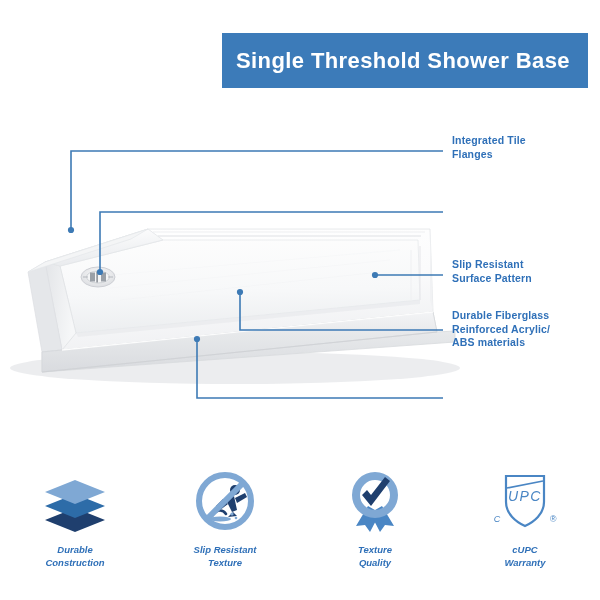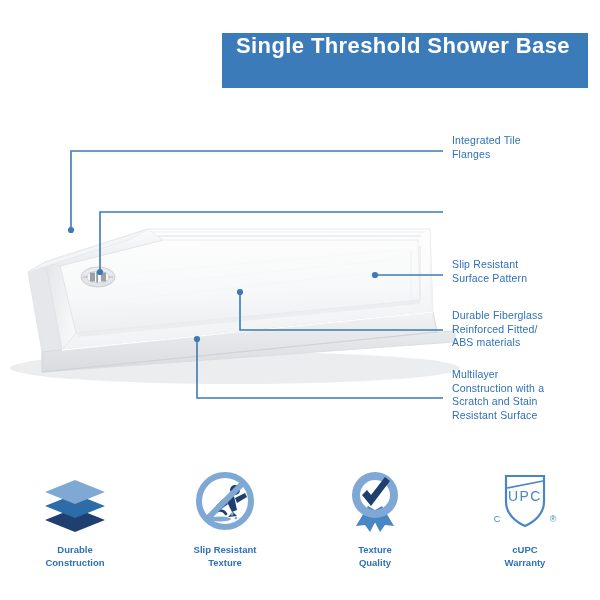--- a/index.html
+++ b/index.html
@@ -9,54 +9,55 @@
     font-family:"Liberation Sans", sans-serif;
     overflow:hidden;
     position:relative;
   }
   #stage{position:relative;width:600px;height:600px;overflow:hidden;background:#fff;}
 
   
   #title-banner{
     position:absolute;left:222px;top:33px;width:366px;height:55px;
     background:#3c7bb9;
-    display:flex;align-items:flex-start;
+    display:flex;align-items:center;
   }
   #title-text{
     color:#ffffff;
     font-size:22px;
     font-weight:bold;
     letter-spacing:0.4px;
     padding-left:14px;
     white-space:nowrap;
   }
 
   
   .callout-label{
     position:absolute;
     color:#2f70b8;
     font-size:10.5px;
-    font-weight:normal;
+    font-weight:bold;
     line-height:13.5px;
     letter-spacing:0.15px;
     white-space:pre-line;
   }
 
   
   #artwork{position:absolute;left:0;top:0;width:600px;height:600px;}
 
   
   #features{
     position:absolute;left:0;top:462px;width:600px;height:138px;
     display:flex;
   }
   .feature{
     flex:1 1 0;
     display:flex;flex-direction:column;align-items:center;justify-content:flex-start;
     padding-top:6px;
+    font-style:italic;
   }
   .feature-icon{width:70px;height:66px;display:block;}
   .feature-label{
     margin-top:10px;
     text-align:center;
     color:#2f70b8;
     font-size:9.5px;
     font-weight:bold;
     line-height:12.5px;
     white-space:pre-line;
@@ -173,27 +174,23 @@
   </svg>
 
   <div class="callout-label" style="left:452px;top:134px;">Integrated Tile
 Flanges</div>
 
 
   <div class="callout-label" style="left:452px;top:258px;">Slip Resistant
 Surface Pattern</div>
 
   <div class="callout-label" style="left:452px;top:309px;">Durable Fiberglass
-Reinforced Fitted/
+Reinforced Acrylic/
 ABS materials</div>
 
-  <div class="callout-label" style="left:452px;top:368px;">Multilayer
-Construction with a
-Scratch and Stain
-Resistant Surface</div>
 
   <div id="features">
 
     <div class="feature">
       <svg class="feature-icon" viewBox="0 0 70 66">
         <polygon points="35,40 5,52 35,64 65,52" fill="#1f3f6e"></polygon>
         <polygon points="35,26 5,38 35,50 65,38" fill="#2d6ca8"></polygon>
         <polygon points="35,12 5,24 35,36 65,24" fill="#7fa8d4"></polygon>
       </svg>
       <div class="feature-label">Durable

